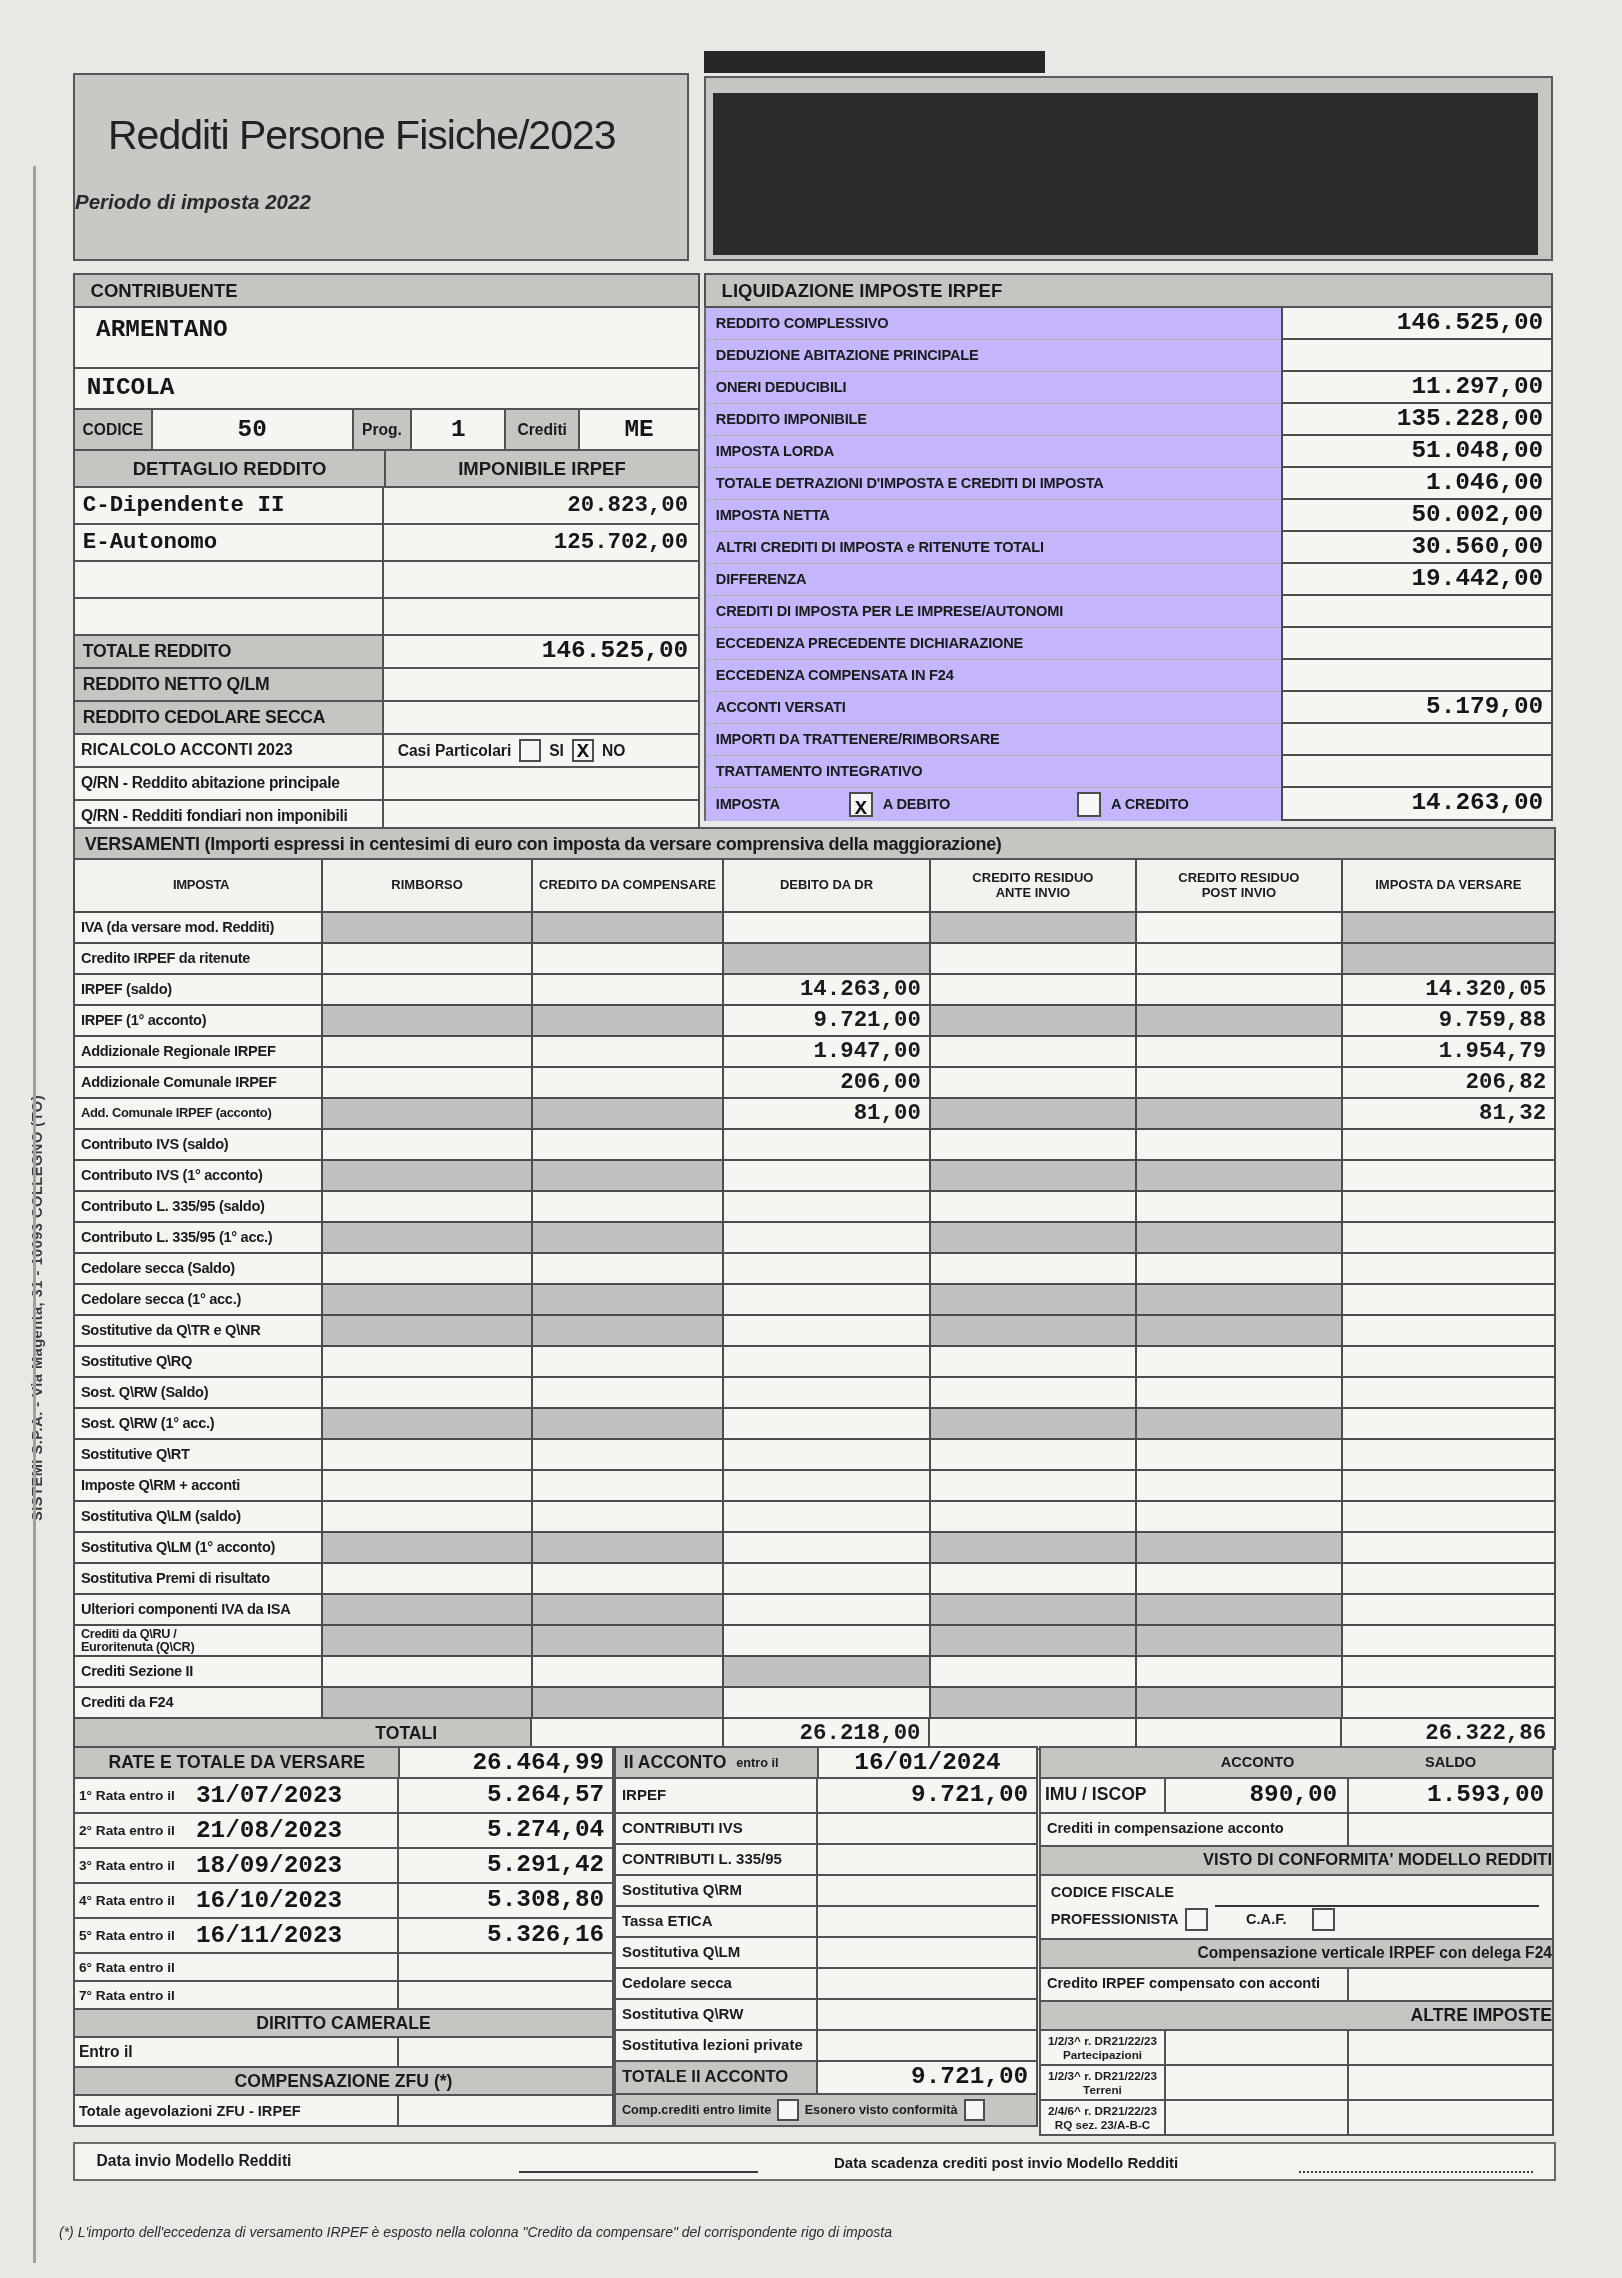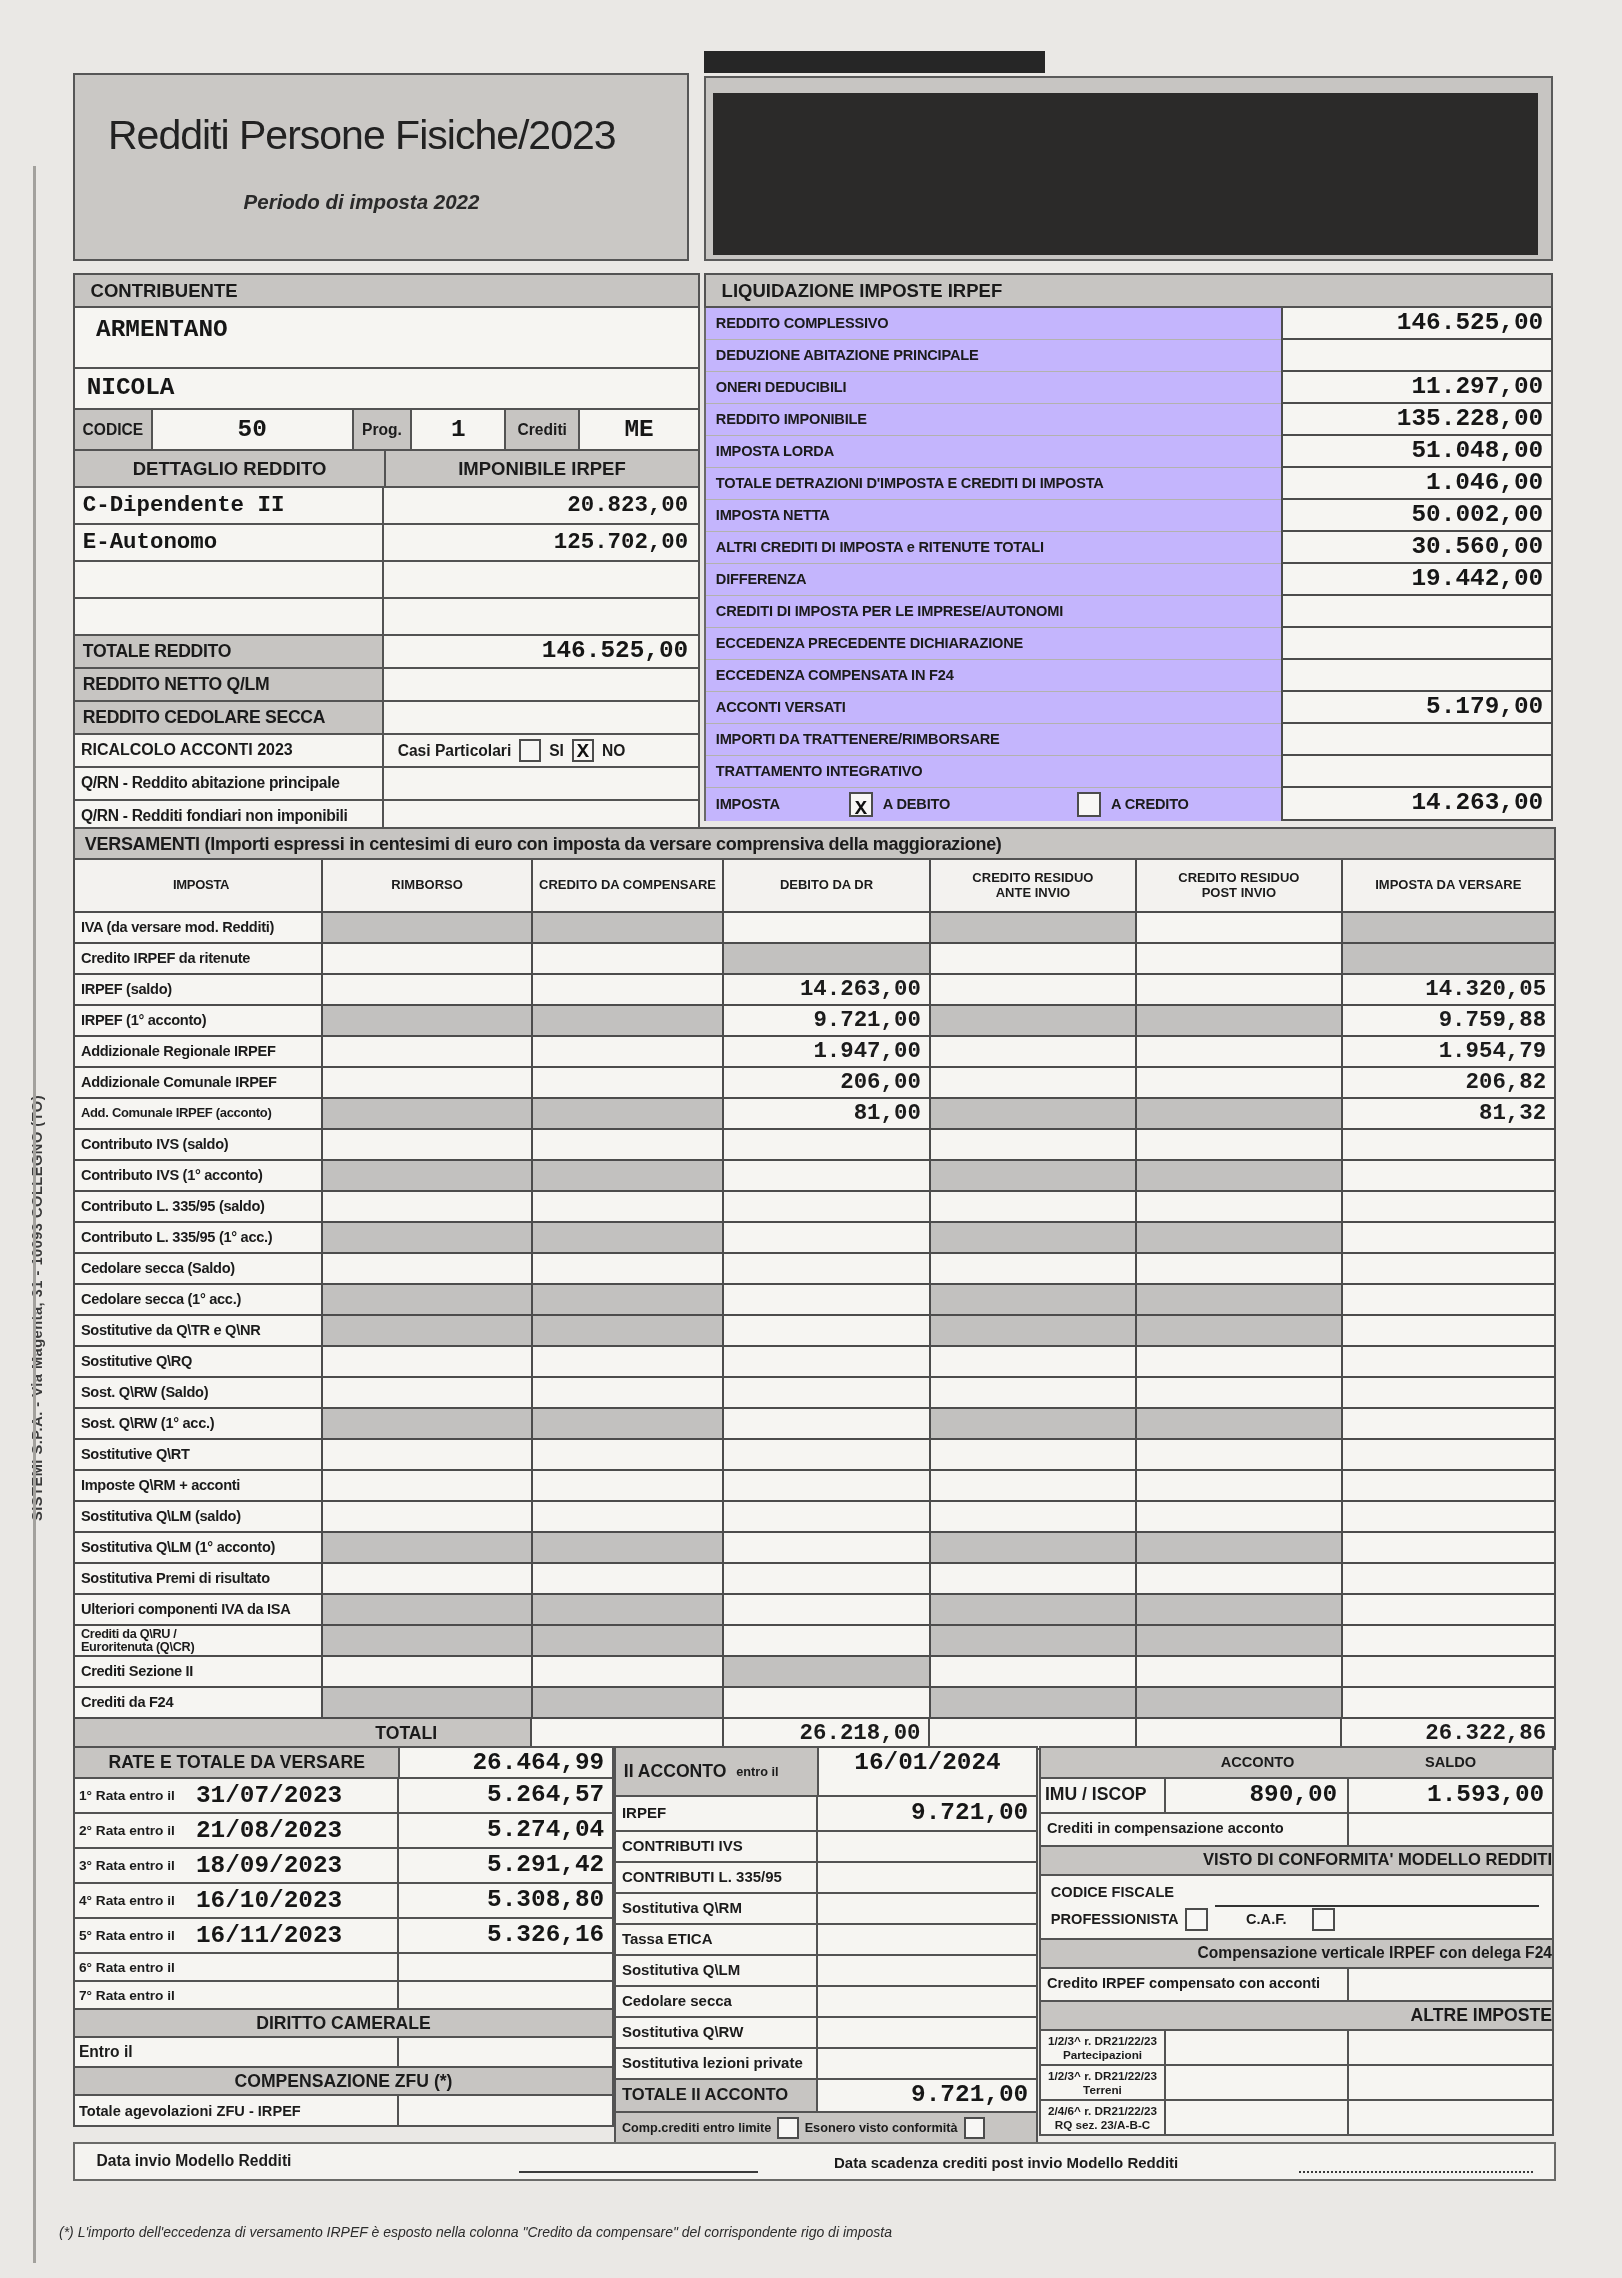--- a/index.html
+++ b/index.html
@@ -9,21 +9,21 @@
 .mo{font-family:"Liberation Mono","DejaVu Sans Mono",monospace;font-weight:bold;color:#161616}
 .sh{background:#c2c1bf !important}
 .cb{display:inline-block;width:24.4px;height:24.4px;background:#f8f7f5;border:2px solid #4c4c4c;text-align:center;vertical-align:middle}
 .cb .mk{font-family:"Liberation Mono",monospace;font-weight:bold;font-size:20.5px;line-height:21.5px;color:#111}
 
 #vtext{left:29px;top:1521px;transform:rotate(-90deg);transform-origin:0 0;white-space:nowrap;font-size:14.6px;font-weight:bold;color:#3a3a3a;letter-spacing:0.5px}
 #scanline{left:33px;top:166px;width:2.9px;height:2097px;background:#a3a19d}
 
 #titlebox{left:73px;top:73px;width:616px;height:188px;background:#cac8c5;border:2px solid #565656}
 #titlebox .t{position:absolute;left:33px;top:37px;font-size:41px;font-weight:normal;letter-spacing:-1px;color:#222}
-#titlebox .s{position:absolute;left:0;right:39px;top:115px;text-align:center;font-size:20.5px;font-weight:bold;font-style:italic;color:#2a2a2a}
+#titlebox .s{position:absolute;left:0;right:39px;top:115px;font-size:20.5px;font-weight:bold;font-style:italic;color:#2a2a2a}
 #redstrip{left:704px;top:51px;width:341px;height:22.4px;background:#262626}
 #redbox{left:704px;top:76px;width:849px;height:185px;background:#c7c5c2;border:2px solid #5a5a5a}
 #redbox .blk{position:absolute;left:6.8px;top:14.6px;right:12.7px;bottom:3.9px;background:#2b2a29}
 
 #contrib{left:73px;top:273px;width:627px}
 .hbar{height:35px;line-height:32px;padding-left:15.6px;font-size:18.5px;font-weight:bold;background:#c7c5c2;border:2px solid #535353;color:#1a1a1a}
 .crow{display:flex;background:#f6f5f2;border-left:2px solid #535353;border-right:2px solid #535353;border-bottom:2px solid #535353}
 .crow>div{overflow:hidden;white-space:nowrap}
 .namerow{height:61px;font-size:24.4px;line-height:43px;padding-left:21px}
 .namerow2{height:41px;font-size:24.4px;line-height:37px;padding-left:11.7px}
@@ -70,21 +70,21 @@
 .rhdr .a{width:328px;background:#c7c5c2;border:2px solid #535353;font-size:17.6px;font-weight:bold;text-align:center;line-height:29px}
 .rhdr .b{width:214px;background:#f6f5f2;border:2px solid #535353;border-left:none;font-size:24.4px;text-align:right;padding-right:7.8px;line-height:29px}
 .rrow{display:flex;height:35px;background:#f6f5f2;border-left:2px solid #535353;border-right:2px solid #535353;border-bottom:2px solid #535353}
 .rrow .a{width:326px;border-right:2px solid #535353;display:flex;align-items:center}
 .rrow .a .sm{font-size:13.7px;font-weight:bold;padding-left:3.9px;white-space:nowrap}
 .rrow .a .dt{font-size:24.4px;margin-left:21px}
 .rrow .b{width:214px;font-size:24.4px;text-align:right;padding-right:7.8px;line-height:32px}
 .rrow.short{height:28px}
 .greyhdr{height:28px;background:#c7c5c2;border:2px solid #535353;border-top:none;text-align:center;font-size:17.6px;font-weight:bold;line-height:26px}
 #accblk{left:614px;top:1746px;width:424px}
-.ahdr{display:flex;height:51px}
+.ahdr{display:flex;height:33px}
 .ahdr .a{width:205px;background:#c7c5c2;border:2px solid #535353;display:flex;align-items:center;gap:9.8px;padding-left:7.8px}
 .ahdr .a .t1{font-size:17.6px;font-weight:bold}.ahdr .a .t2{font-size:12.7px;font-weight:bold}
 .ahdr .b{width:219px;background:#f6f5f2;border:2px solid #535353;border-left:none;font-size:24.4px;text-align:center;line-height:29px}
 .arow{display:flex;height:31px;background:#f6f5f2;border-left:2px solid #535353;border-right:2px solid #535353;border-bottom:2px solid #535353}
 .arow .a{width:203px;border-right:2px solid #535353;font-size:15px;font-weight:bold;line-height:28px;padding-left:5.9px;white-space:nowrap}
 .arow .b{width:219px;font-size:24.4px;text-align:right;padding-right:7.8px;line-height:28px}
 .arow.first{height:35px}.arow.first .a{line-height:32px}.arow.first .b{line-height:32px}
 .arow.tot{height:33px}.arow.tot .a{background:#c7c5c2;font-size:16.6px;line-height:30px}.arow.tot .b{line-height:30px}
 .arow.comp{height:32px;background:#c7c5c2;align-items:center;gap:5.9px;padding-left:5.9px}
 .arow.comp .t{font-size:12.7px;font-weight:bold;white-space:nowrap}

